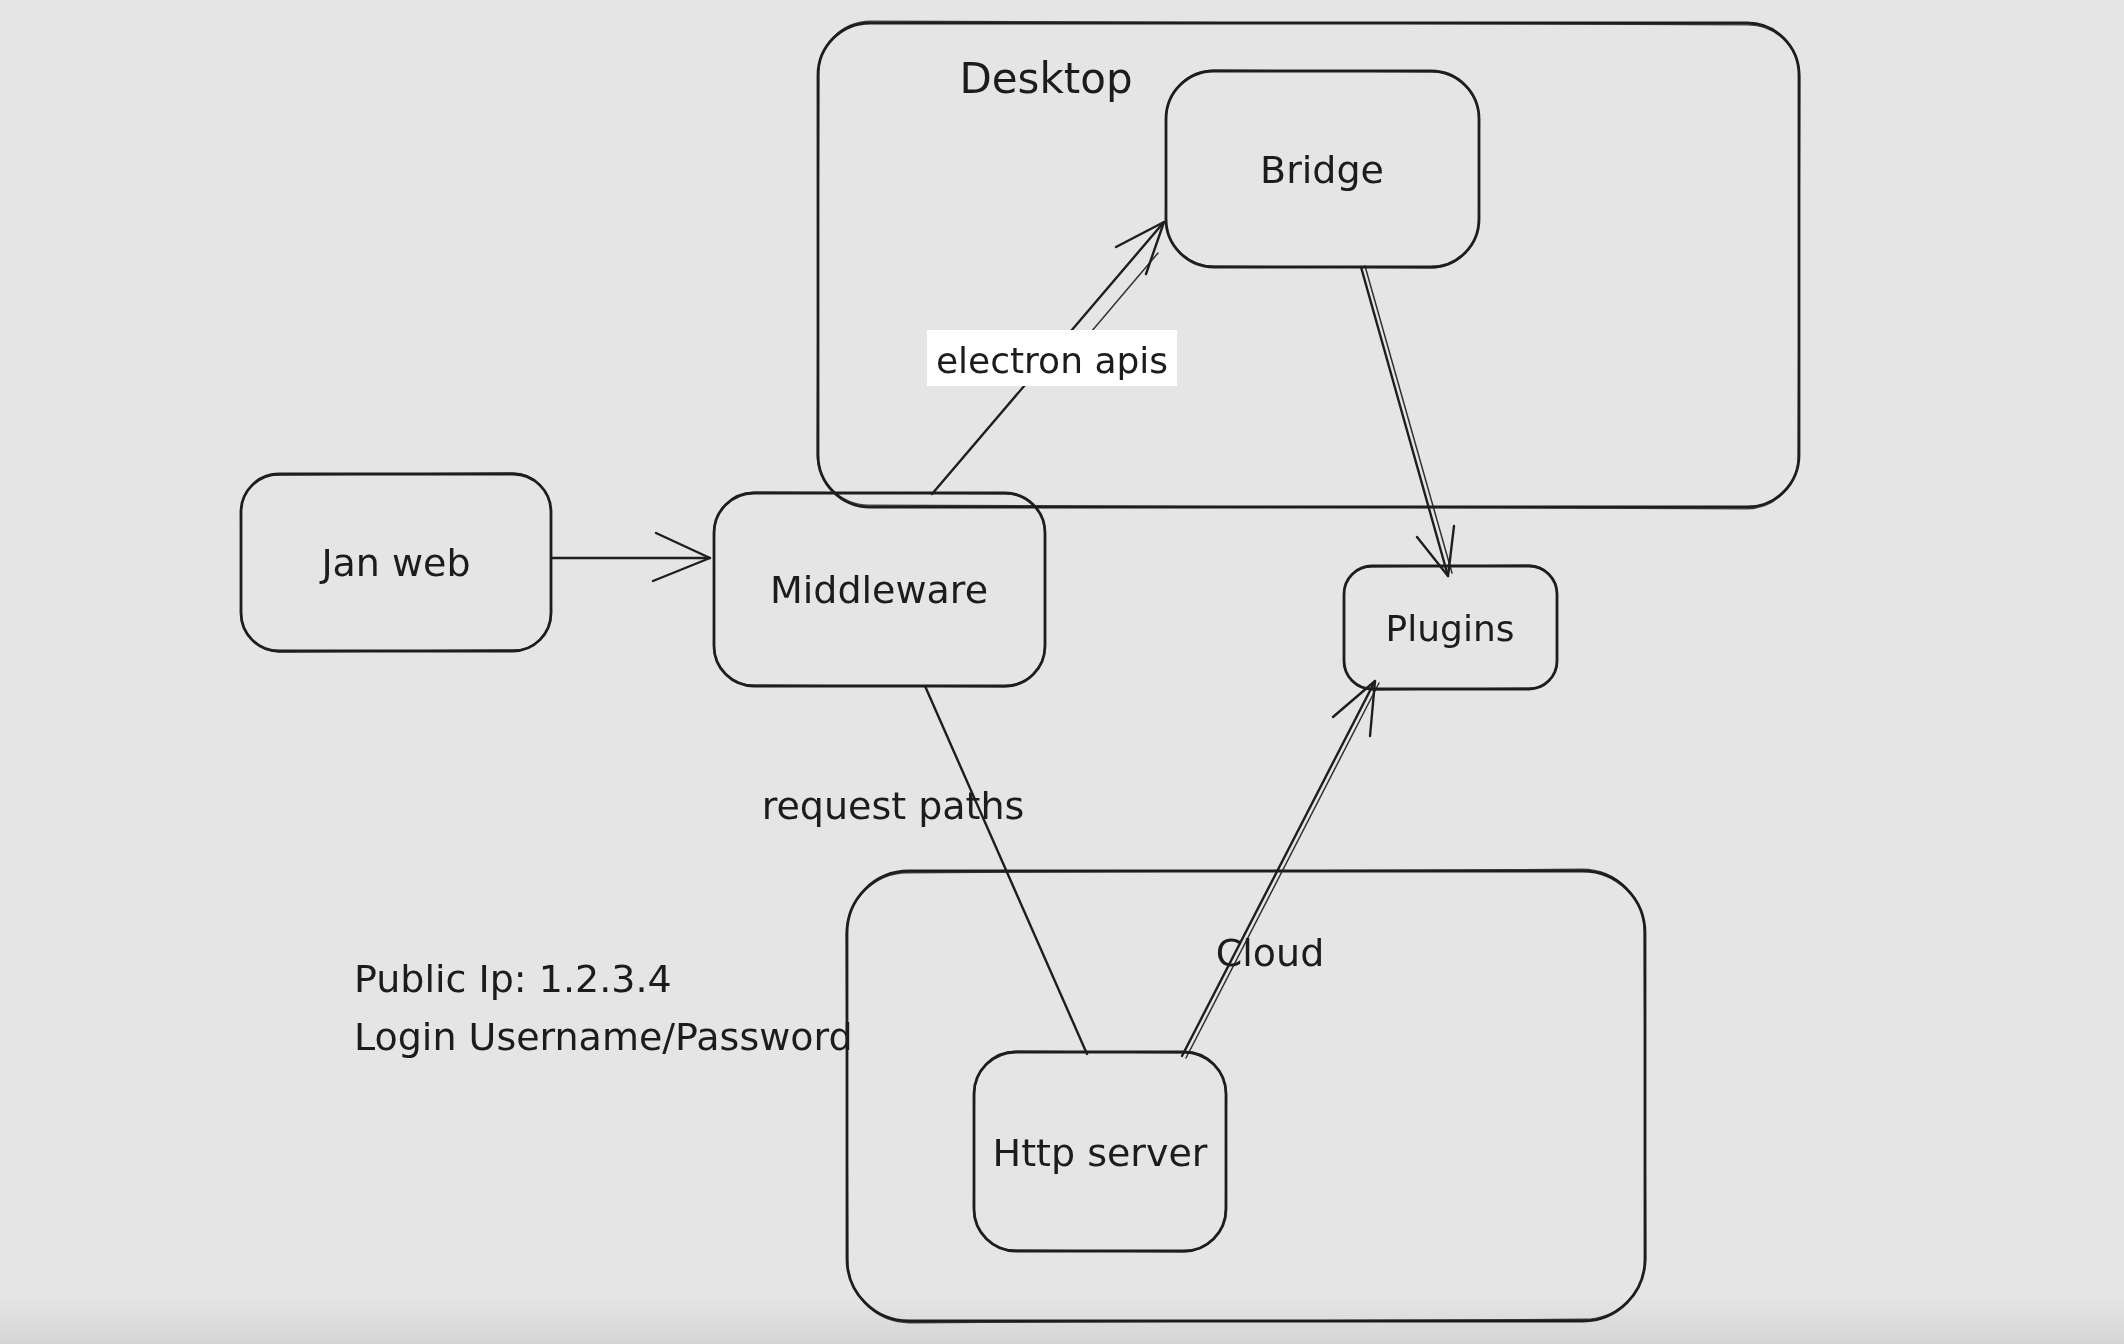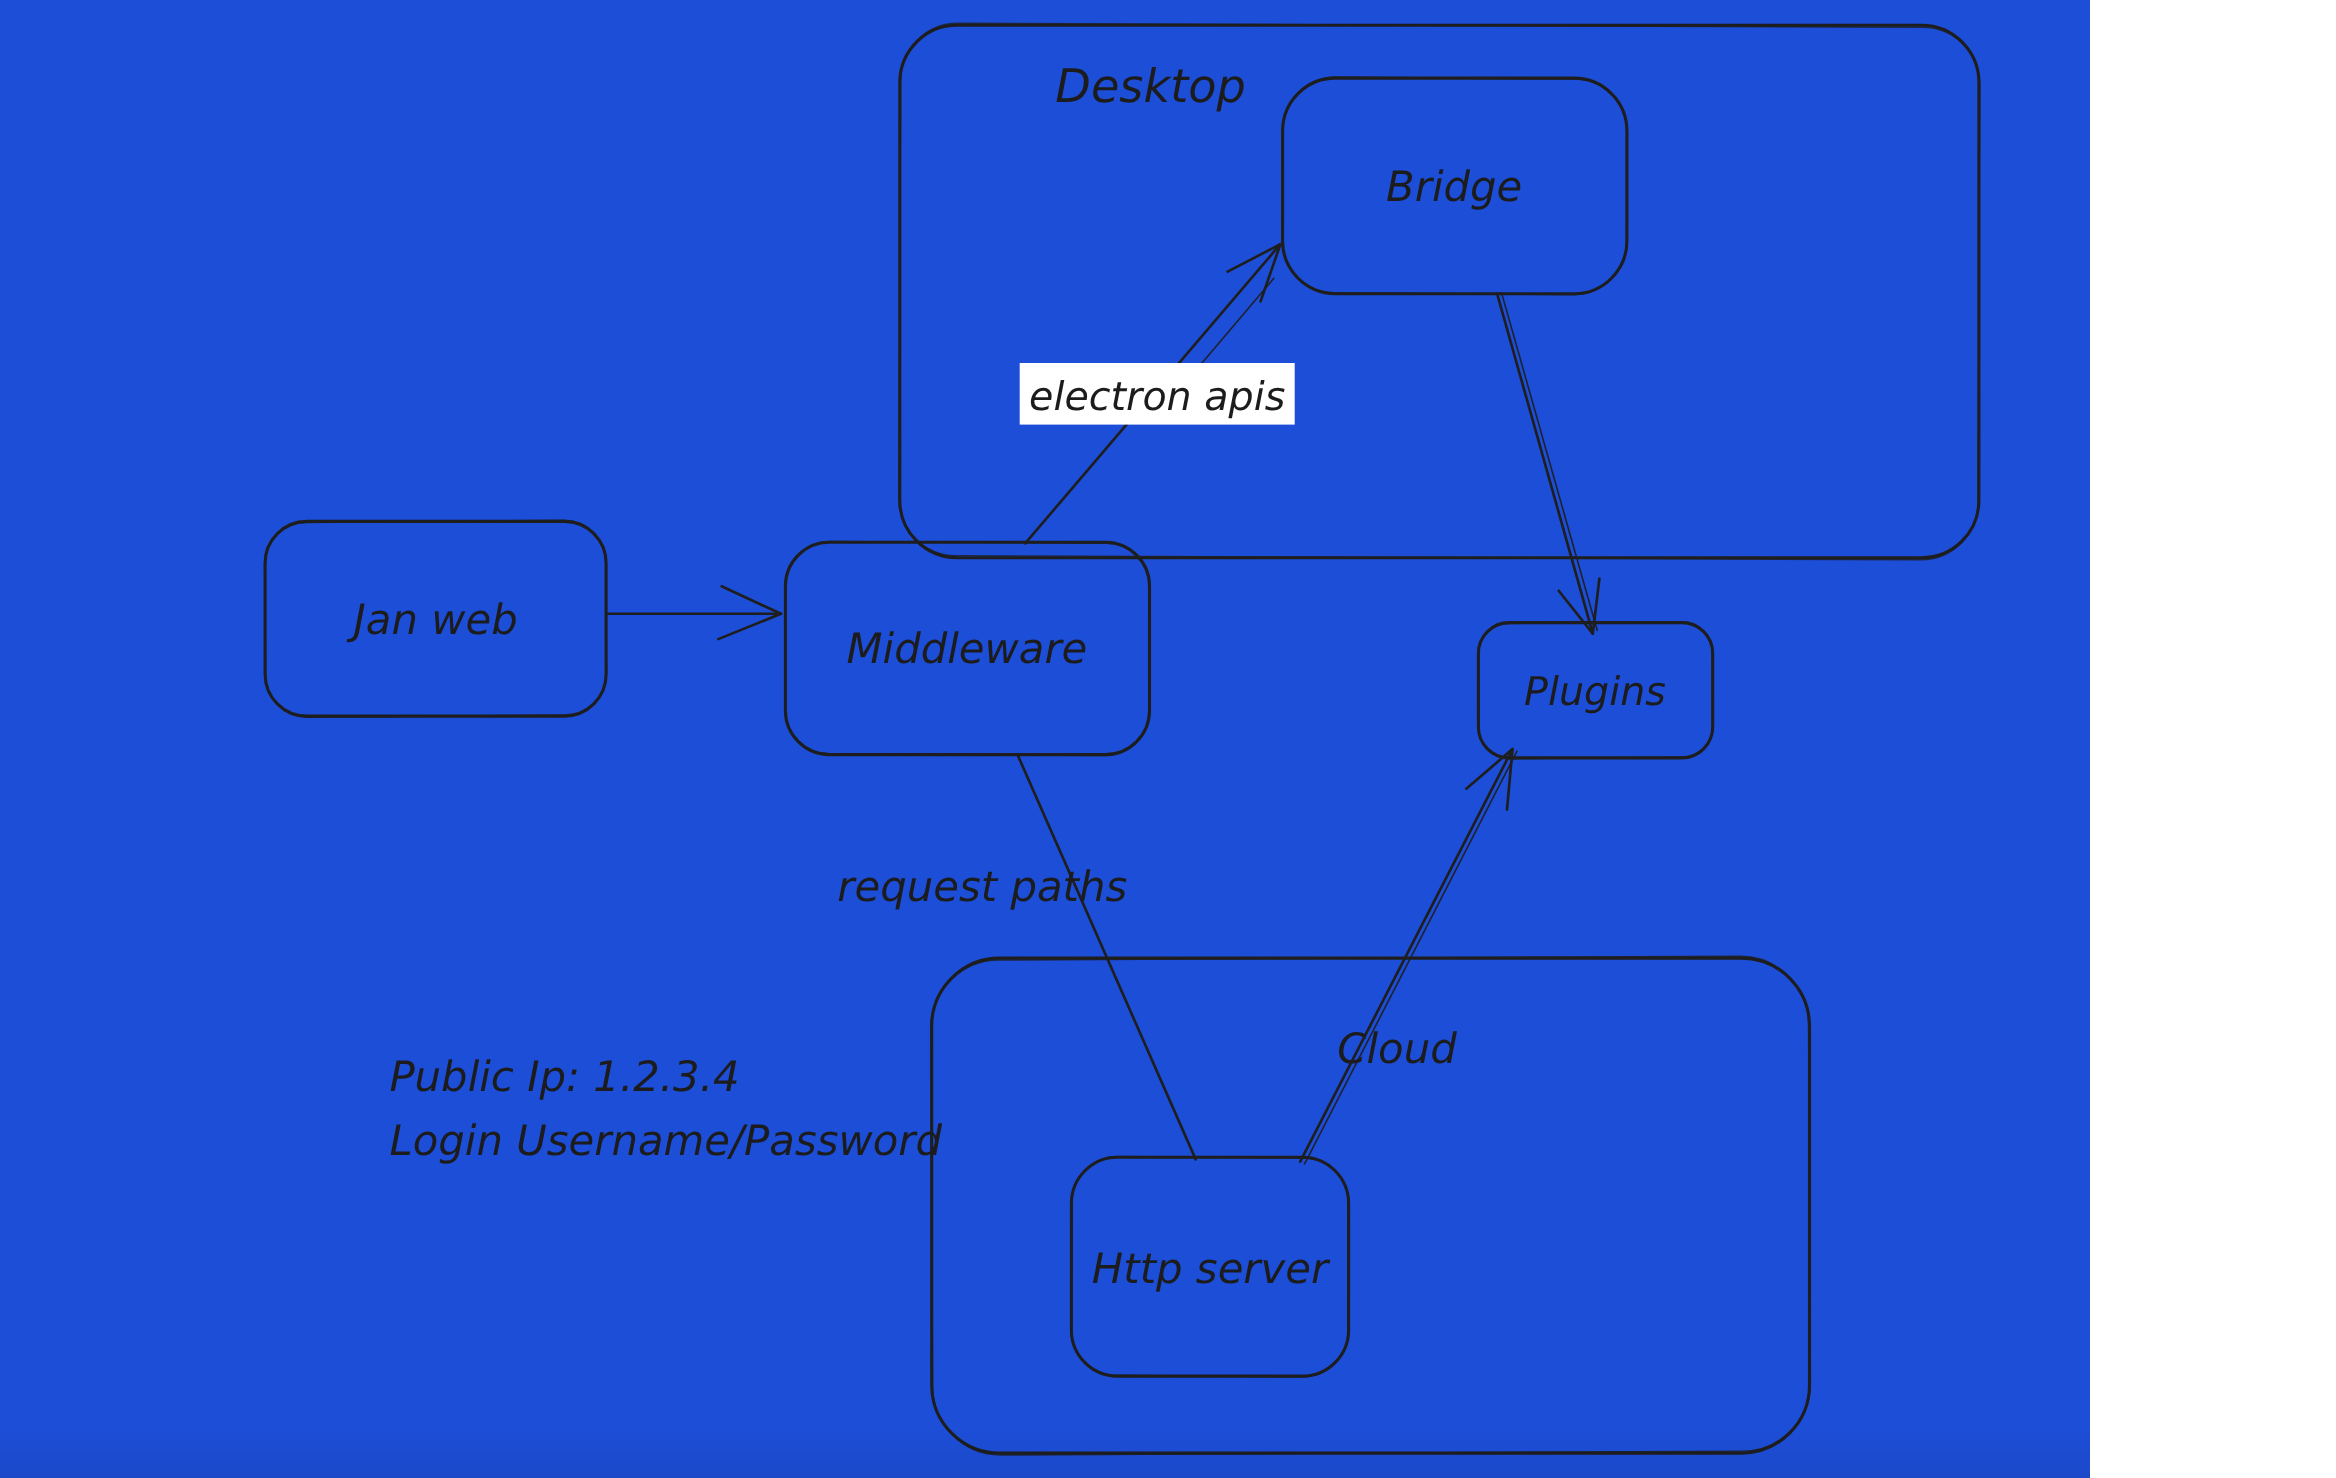--- a/index.html
+++ b/index.html
@@ -2,26 +2,25 @@
 <html><head>
 <meta charset="utf-8">
 <style>
   html, body {
     margin: 0;
     padding: 0;
     background: #ffffff;
   }
   .canvas {
     position: relative;
-    width: 1900px;
+    width: 2124px;
     height: 1344px;
-    background: #1d4ed8;
+    background: #e5e5e5;
     overflow: hidden;
     font-family: "DejaVu Sans", sans-serif;
-    font-style: italic;
   }
   svg { display: block; }
   .shape {
     fill: none;
     stroke: #1e1e1e;
     stroke-width: 2.8;
   }
   .ghost {
     fill: none;
     stroke: #1e1e1e;

